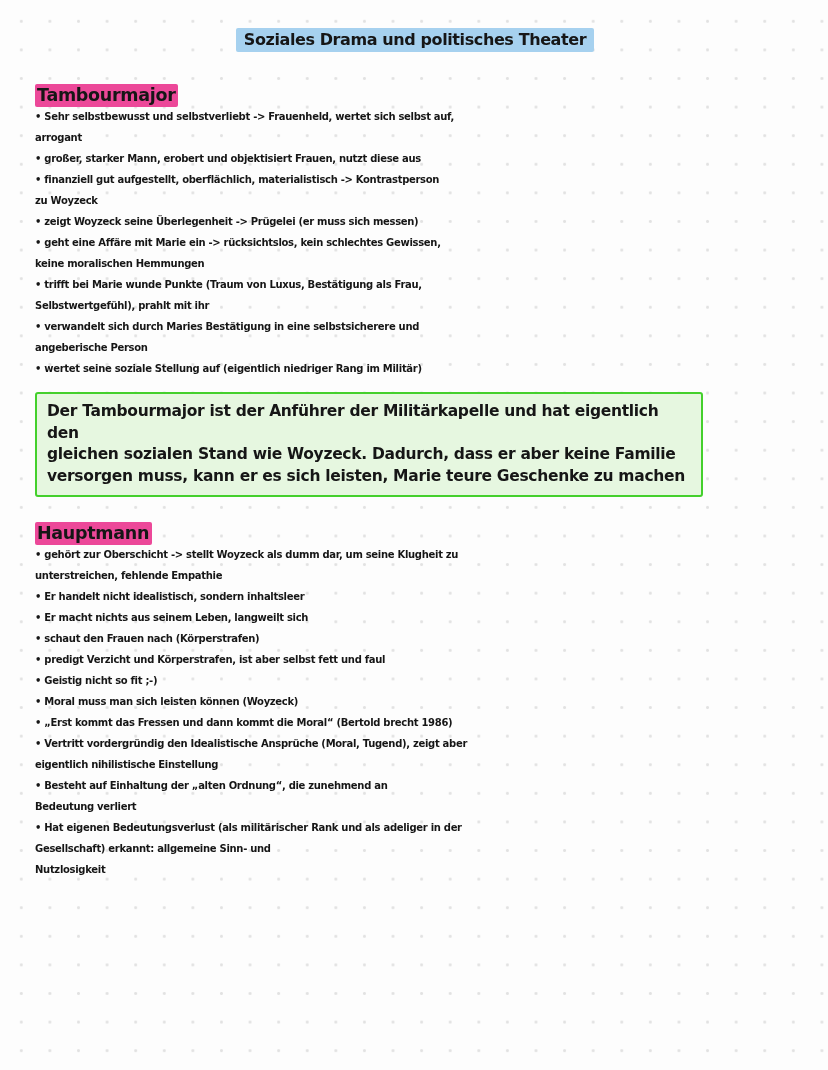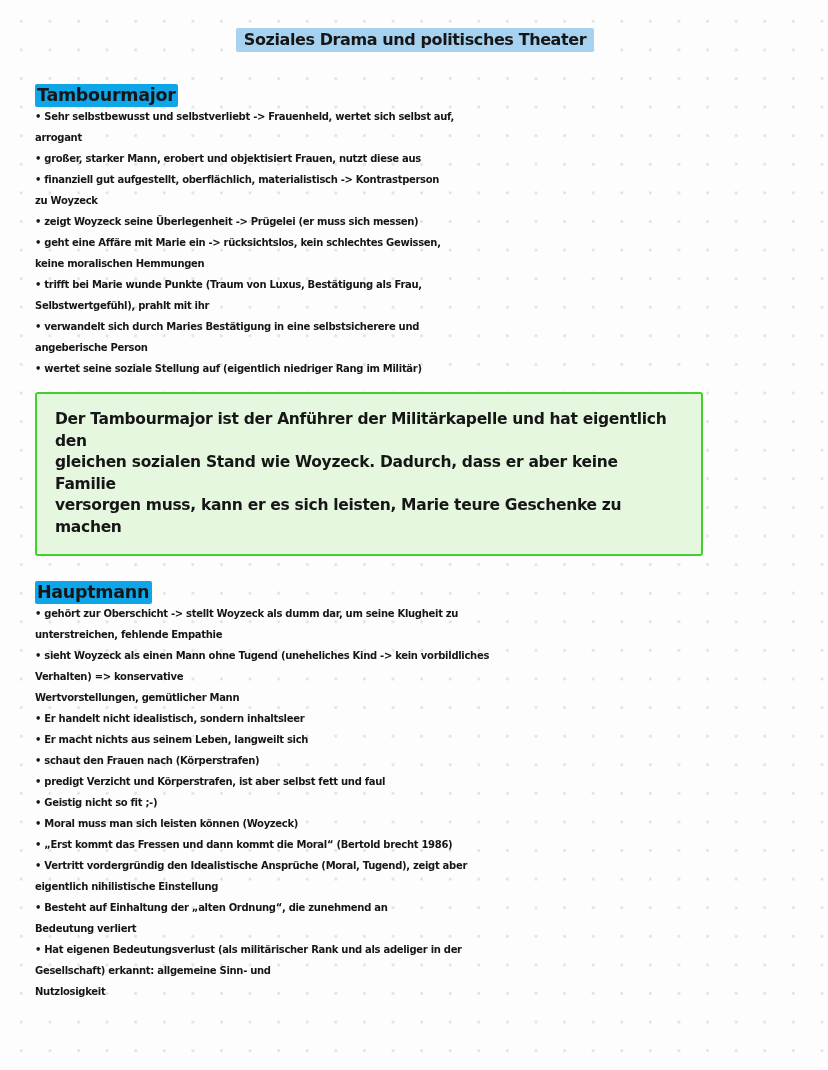--- a/index.html
+++ b/index.html
@@ -33,21 +33,21 @@
     padding: 2px 8px 3px 8px;
     border-radius: 2px;
   }
   .section-heading {
     margin: 0;
     font-size: 17.5px;
     line-height: 21px;
     letter-spacing: -0.3px;
   }
   .section-heading .hl {
-    background: #0ea5e9;
+    background: #ec4899;
     padding: 1px 3px 2px 2px;
     border-radius: 2px;
   }
   .bullet {
     margin: 0;
     font-size: 10px;
     line-height: 21px;
     letter-spacing: -0.3px;
     white-space: pre-wrap;
   }
@@ -56,21 +56,21 @@
   .note-box {
     box-sizing: border-box;
     width: 668px;
     border: 2px solid #44d02c;
     background: #e6f7e0;
     border-radius: 3px;
     padding: 7px 10px 8px 10px;
     margin: 13px 0 26px 0;
   }
   .note-box p {
-    margin: 8px;
+    margin: 0;
     font-size: 15.5px;
     line-height: 21.5px;
     letter-spacing: -0.3px;
     white-space: pre-wrap;
   }
 </style>
 </head>
 <body>
 
 <div class="content">
@@ -99,23 +99,20 @@
   <div class="note-box">
     <p>Der Tambourmajor ist der Anführer der Militärkapelle und hat eigentlich den
 gleichen sozialen Stand wie Woyzeck. Dadurch, dass er aber keine Familie
 versorgen muss, kann er es sich leisten, Marie teure Geschenke zu machen</p>
   </div>
 
   <section>
     <h2 class="section-heading"><span class="hl">Hauptmann</span></h2>
     <p class="bullet">• gehört zur Oberschicht -&gt; stellt Woyzeck als dumm dar, um seine Klugheit zu
 unterstreichen, fehlende Empathie</p>
-    <p class="bullet">• sieht Woyzeck als einen Mann ohne Tugend (uneheliches Kind -&gt; kein vorbildliches
-Verhalten) =&gt; konservative
-Wertvorstellungen, gemütlicher Mann</p>
     <p class="bullet">• Er handelt nicht idealistisch, sondern inhaltsleer</p>
     <p class="bullet">• Er macht nichts aus seinem Leben, langweilt sich</p>
     <p class="bullet">• schaut den Frauen nach (Körperstrafen)</p>
     <p class="bullet">• predigt Verzicht und Körperstrafen, ist aber selbst fett und faul</p>
     <p class="bullet">• Geistig nicht so fit ;-)</p>
     <p class="bullet">• Moral muss man sich leisten können (Woyzeck)</p>
     <p class="bullet">• „Erst kommt das Fressen und dann kommt die Moral“ (Bertold brecht 1986)</p>
     <p class="bullet gap-top">• Vertritt vordergründig den Idealistische Ansprüche (Moral, Tugend), zeigt aber
 eigentlich nihilistische Einstellung</p>
     <p class="bullet">• Besteht auf Einhaltung der „alten Ordnung“, die zunehmend an

